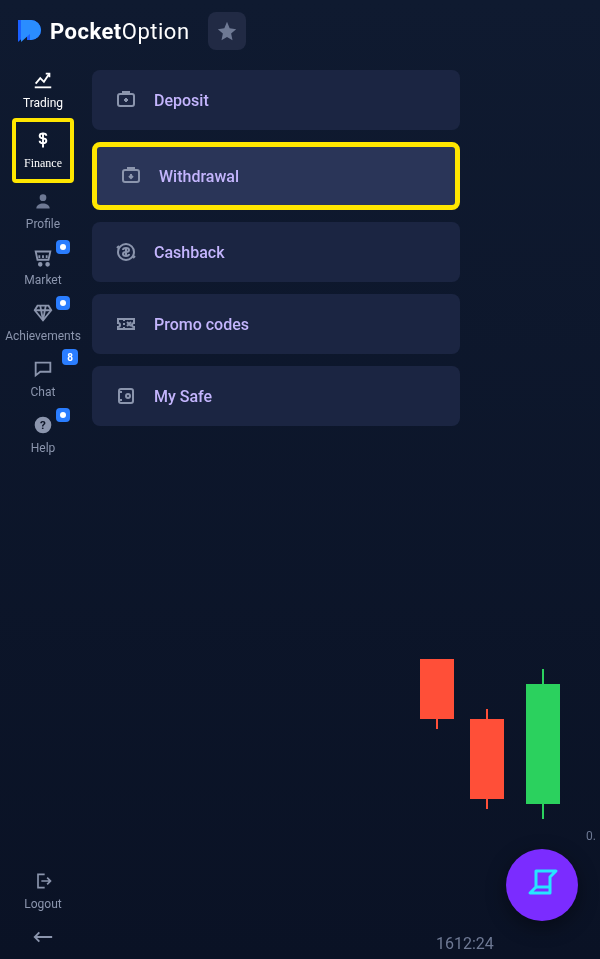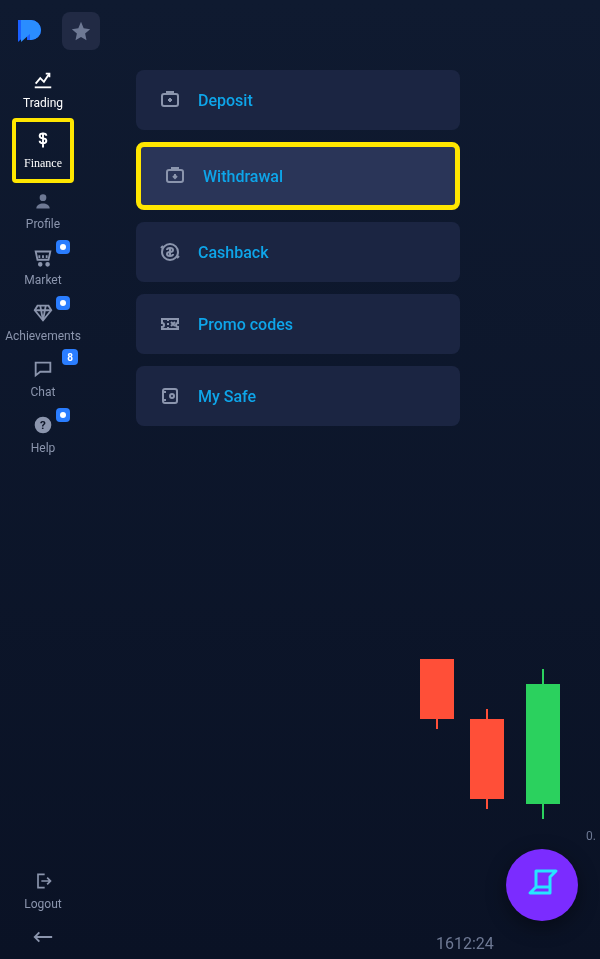--- a/index.html
+++ b/index.html
@@ -22,21 +22,21 @@
   .side-item .ico { height:24px; display:flex; align-items:center; justify-content:center; }
   .side-item.active { color:#fff; }
   .side-item.finance { border:4px solid #ffe600; border-radius:4px; color:#fff;font-family:Liberation Serif, serif; }
   .side-item .badge { position:absolute; top:-2px; right:-4px; background:#2a7dff; color:#fff; font-size:10px; font-weight:700; border-radius:4px; min-width:16px; height:16px; display:flex; align-items:center; justify-content:center; padding:0 3px; }
   .side-item .dot { position:absolute; top:1px; right:4px; background:#2a7dff; width:14px; height:14px; border-radius:4px; display:flex; align-items:center; justify-content:center; }
   .side-item .dot::after { content:""; width:6px; height:6px; background:#fff; border-radius:50%; }
   .side-spacer { flex:1; }
 
   
   .submenu { position:absolute; left:92px; top:70px; width:368px; display:flex; flex-direction:column; gap:12px; }
-  .sub-item { height:60px; border-radius:8px; background:#1b2542; display:flex; align-items:center; gap:16px; padding:0 22px; cursor:pointer; color:#0ea5e9; font-size:16px; font-weight:500;margin-left:44px; }
+  .sub-item { height:60px; border-radius:8px; background:#1b2542; display:flex; align-items:center; gap:16px; padding:0 22px; cursor:pointer; color:#c4b5fd; font-size:16px; font-weight:500; }
   .sub-item.withdrawal { background:#2a3558; border:5px solid #ffe600; height:68px;align-items:center; }
   .sub-item .s-ico { width:24px; height:24px; display:flex; align-items:center; justify-content:center; flex-shrink:0; }
   .sub-item svg { stroke:#8b95ad; fill:none; }
 
   
   .chart { position:absolute; right:0; bottom:0; width:170px; height:330px; pointer-events:none; }
   .candle { position:absolute; bottom:40px; }
   .cbody { position:absolute; width:34px; }
   .wick { position:absolute; width:2px; background:currentColor; left:16px; }
   .green { color:#2bd15e; }
@@ -54,20 +54,21 @@
 <div class="app">
 
   <div class="header">
     <div class="logo">
       <span class="logo-mark">
         <svg width="30" height="30" viewBox="0 0 30 30">
             <path d="M4 4 h13 a10 10 0 0 1 0 20 h-4 v-6 l-9 8 z" fill="#1a5fff"></path>
             <path d="M7 4 h10 a10 10 0 0 1 0 20 h-1 v-6 l-9 8 z" fill="#2a8dff"></path>
           </svg>
       </span>
+      <span class="logo-text"><span class="bold">Pocket</span><span class="thin">Option</span></span>
     </div>
     <div class="star-btn">
       <svg width="22" height="22" viewBox="0 0 24 24">
           <path d="M12 2l2.9 6.9L22 10l-5.5 4.8L18 22l-6-3.5L6 22l1.5-7.2L2 10l7.1-1.1z"></path>
         </svg>
     </div>
   </div>
 
   <div class="sidebar">
 

